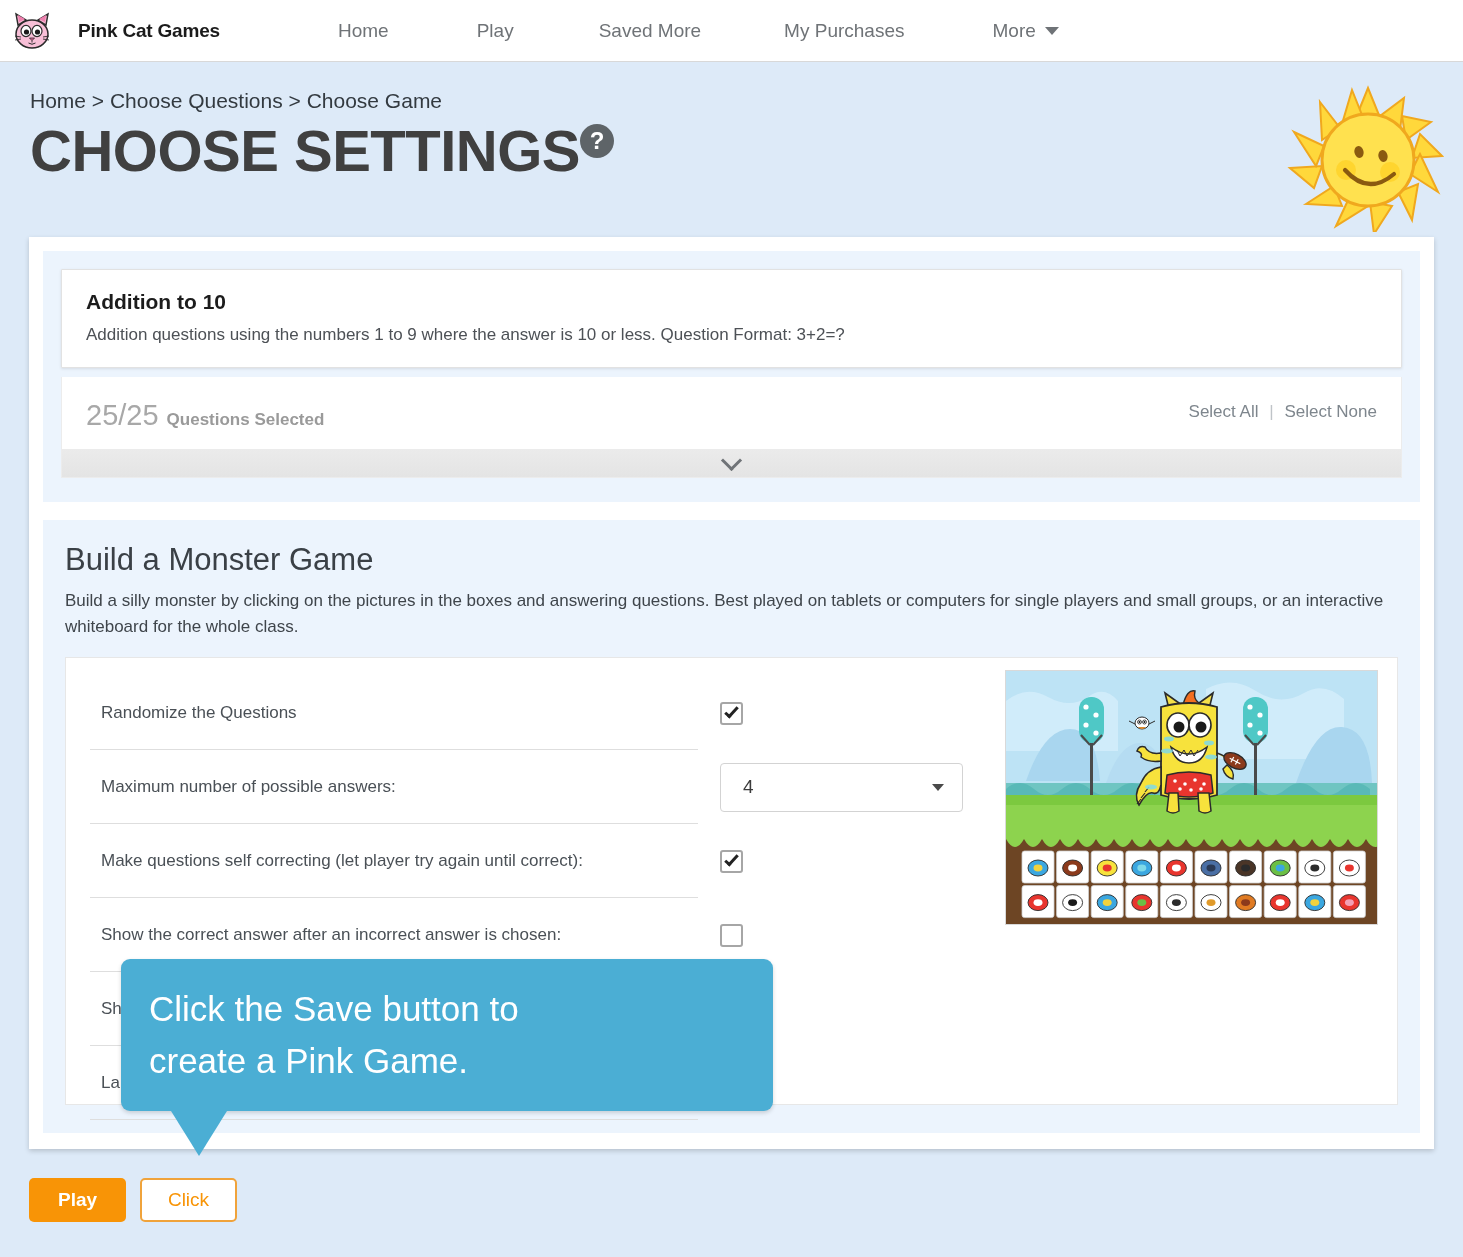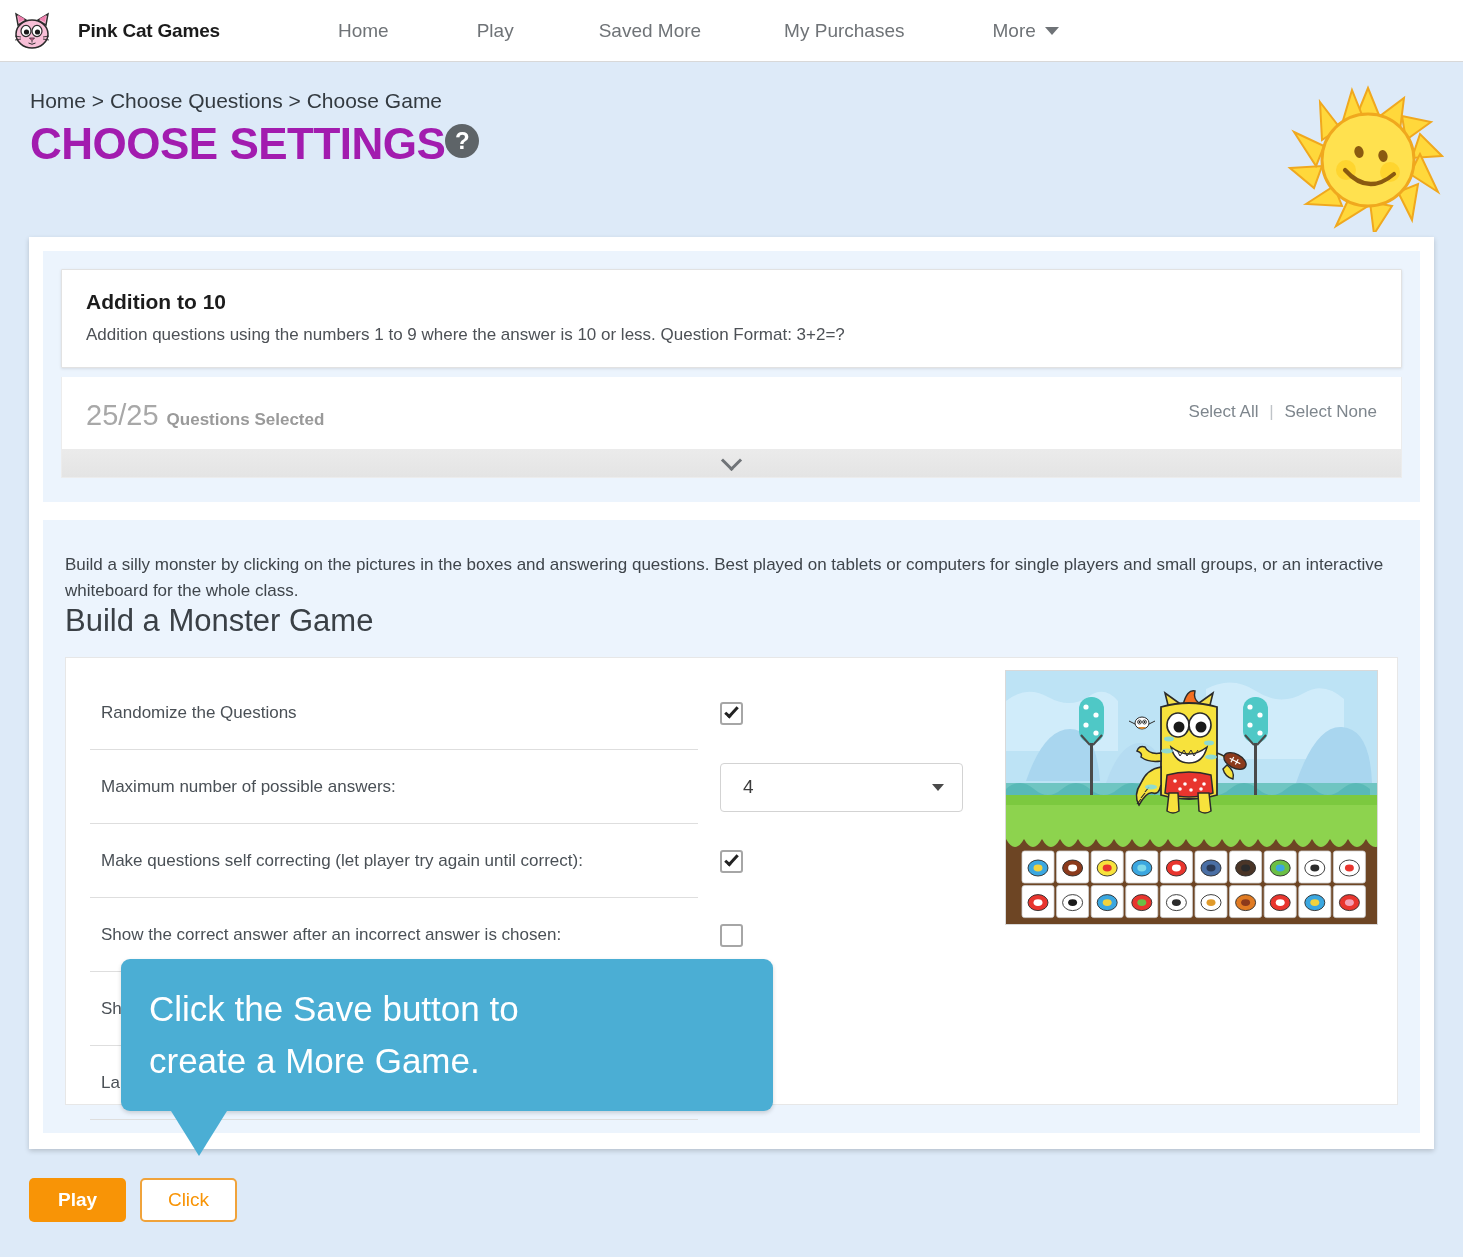--- a/index.html
+++ b/index.html
@@ -59,21 +59,21 @@
   #breadcrumb {
     position: absolute; left: 30px; top: 27px;
     font-size: 21px; color: #333a40;
     white-space: nowrap;
   }
   #pagetitle-wrap {
     position: absolute; left: 30px; top: 60px;
     display: flex; align-items: flex-start;
   }
   #pagetitle {
-    font-size: 44px; font-weight: bold; color: #a21caf;
+    font-size: 58px; font-weight: bold; color: #404040;
     letter-spacing: -0.5px; line-height: 1;
   }
   #help-icon {
     width: 34px; height: 34px; border-radius: 50%;
     background: #5e6468; color: #ffffff;
     font-size: 24px; font-weight: bold;
     display: flex; align-items: center; justify-content: center;
     margin-top: 2px; margin-left: 0px; cursor: pointer;
   }
   #sun { position: absolute; right: 0px; top: 20px; width: 190px; height: 150px; }
@@ -347,22 +347,22 @@
         <span class="sep">|</span>
         <span>Select None</span>
       </div>
       <div id="expandbar">
         <span class="chev-down"></span>
       </div>
     </div>
   </div>
 
   <div class="subpanel" id="gamepanel">
+    <div id="gametitle">Build a Monster Game</div>
     <div id="gamedesc">Build a silly monster by clicking on the pictures in the boxes and answering questions. Best played on tablets or computers for single players and small groups, or an interactive whiteboard for the whole class.</div>
-    <div id="gametitle">Build a Monster Game</div>
 
     <div id="settingsbox">
 
       <div class="setting-row">
         <div class="setting-label">Randomize the Questions</div>
         <div class="setting-control">
           <div class="cbx">
             <span class="tick"></span>
           </div>
         </div>
@@ -560,20 +560,20 @@
             </g>
           </g>
         </svg>
       </div>
     </div>
   </div>
 </div>
 
 <div id="tooltip">
   <div class="tip-text">Click the Save button to</div>
-  <div class="tip-text">create a More Game.</div>
+  <div class="tip-text">create a Pink Game.</div>
   <div id="tooltip-tail"></div>
 </div>
 
 <div id="footerbtns">
   <button class="btn" id="btn-play">Play</button>
   <button class="btn" id="btn-save">Click</button>
 </div>
 
 </body></html>

